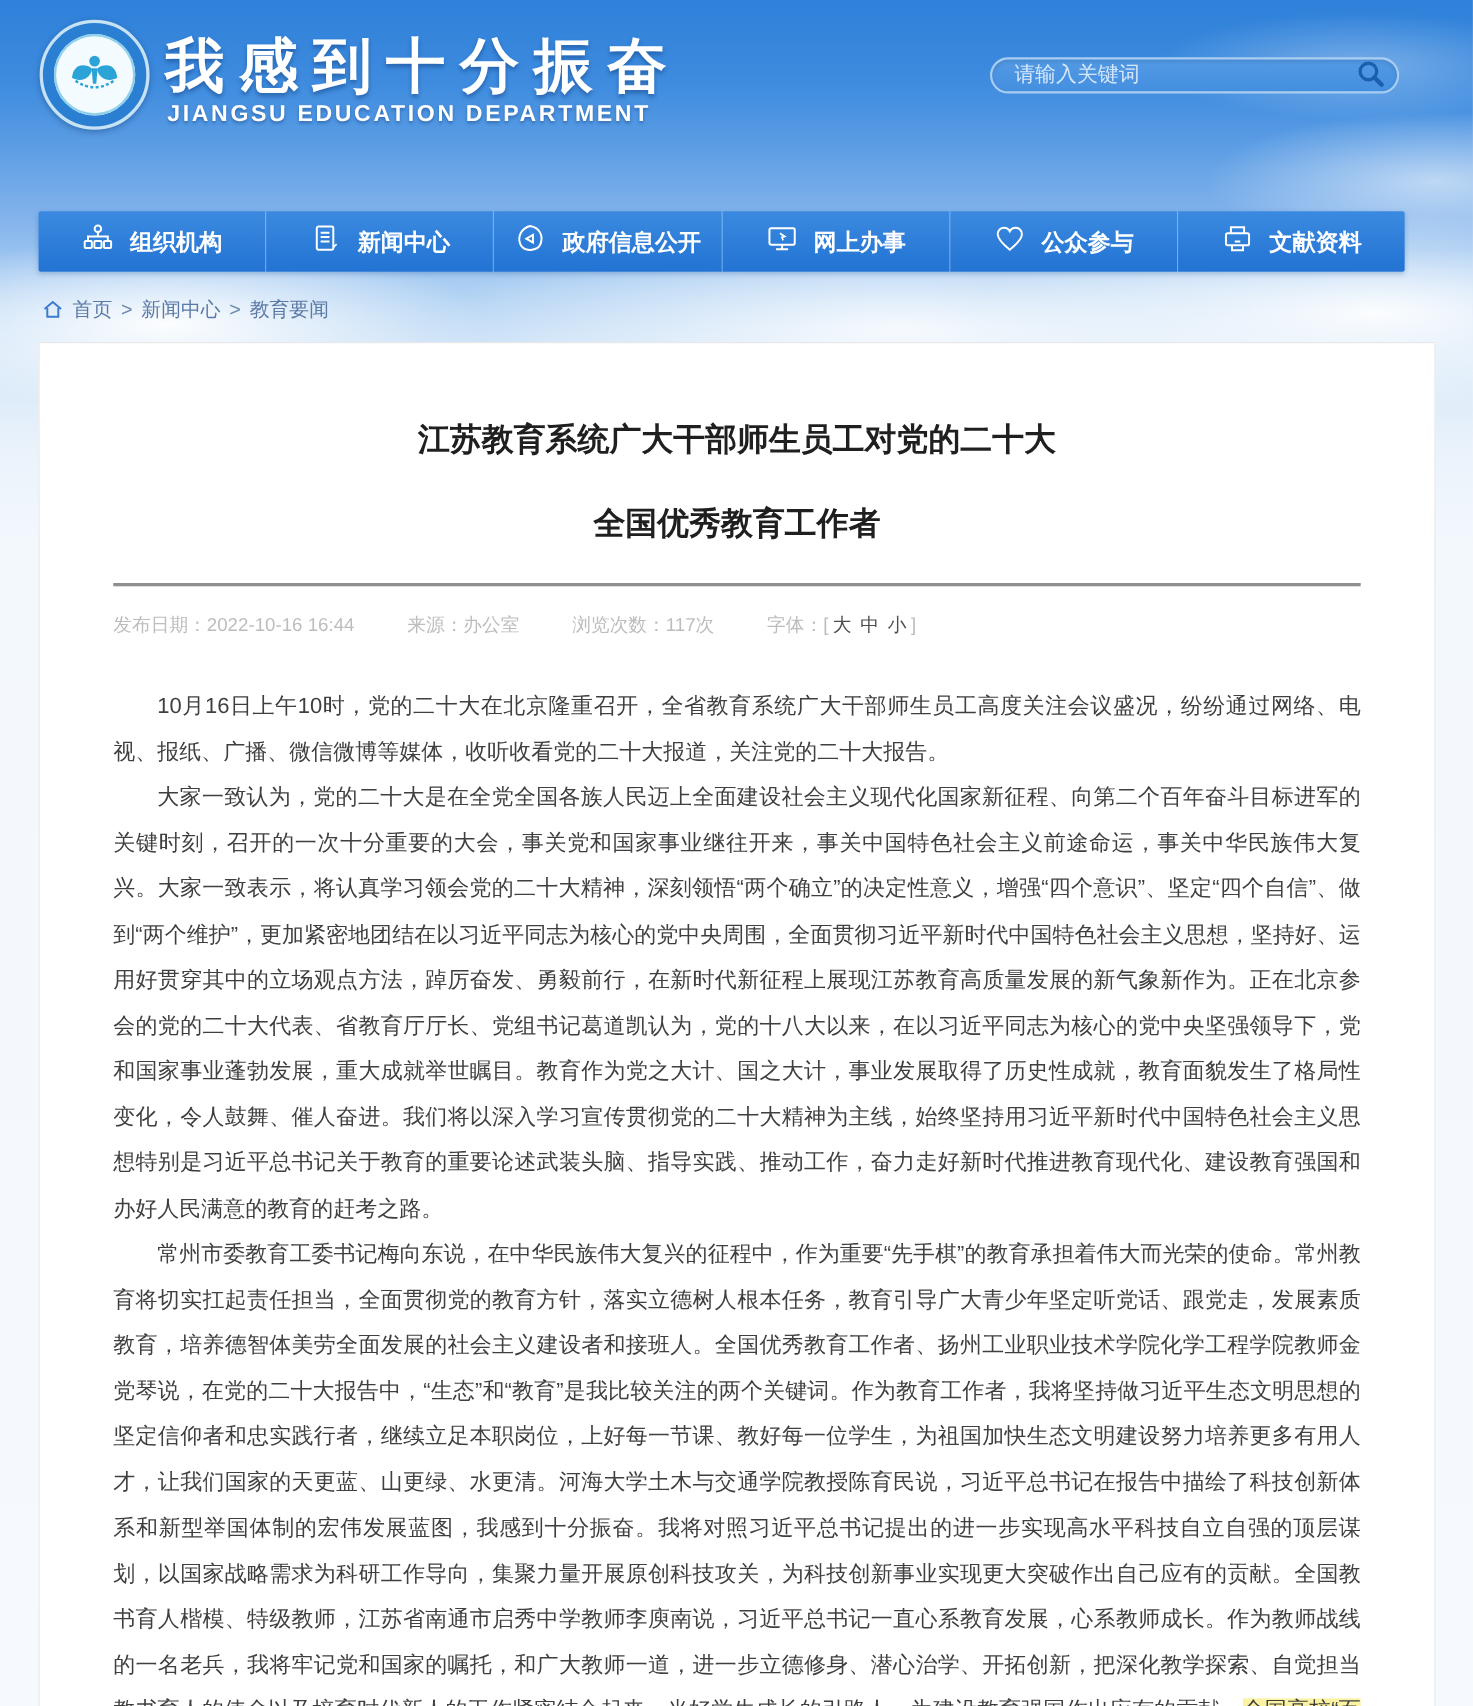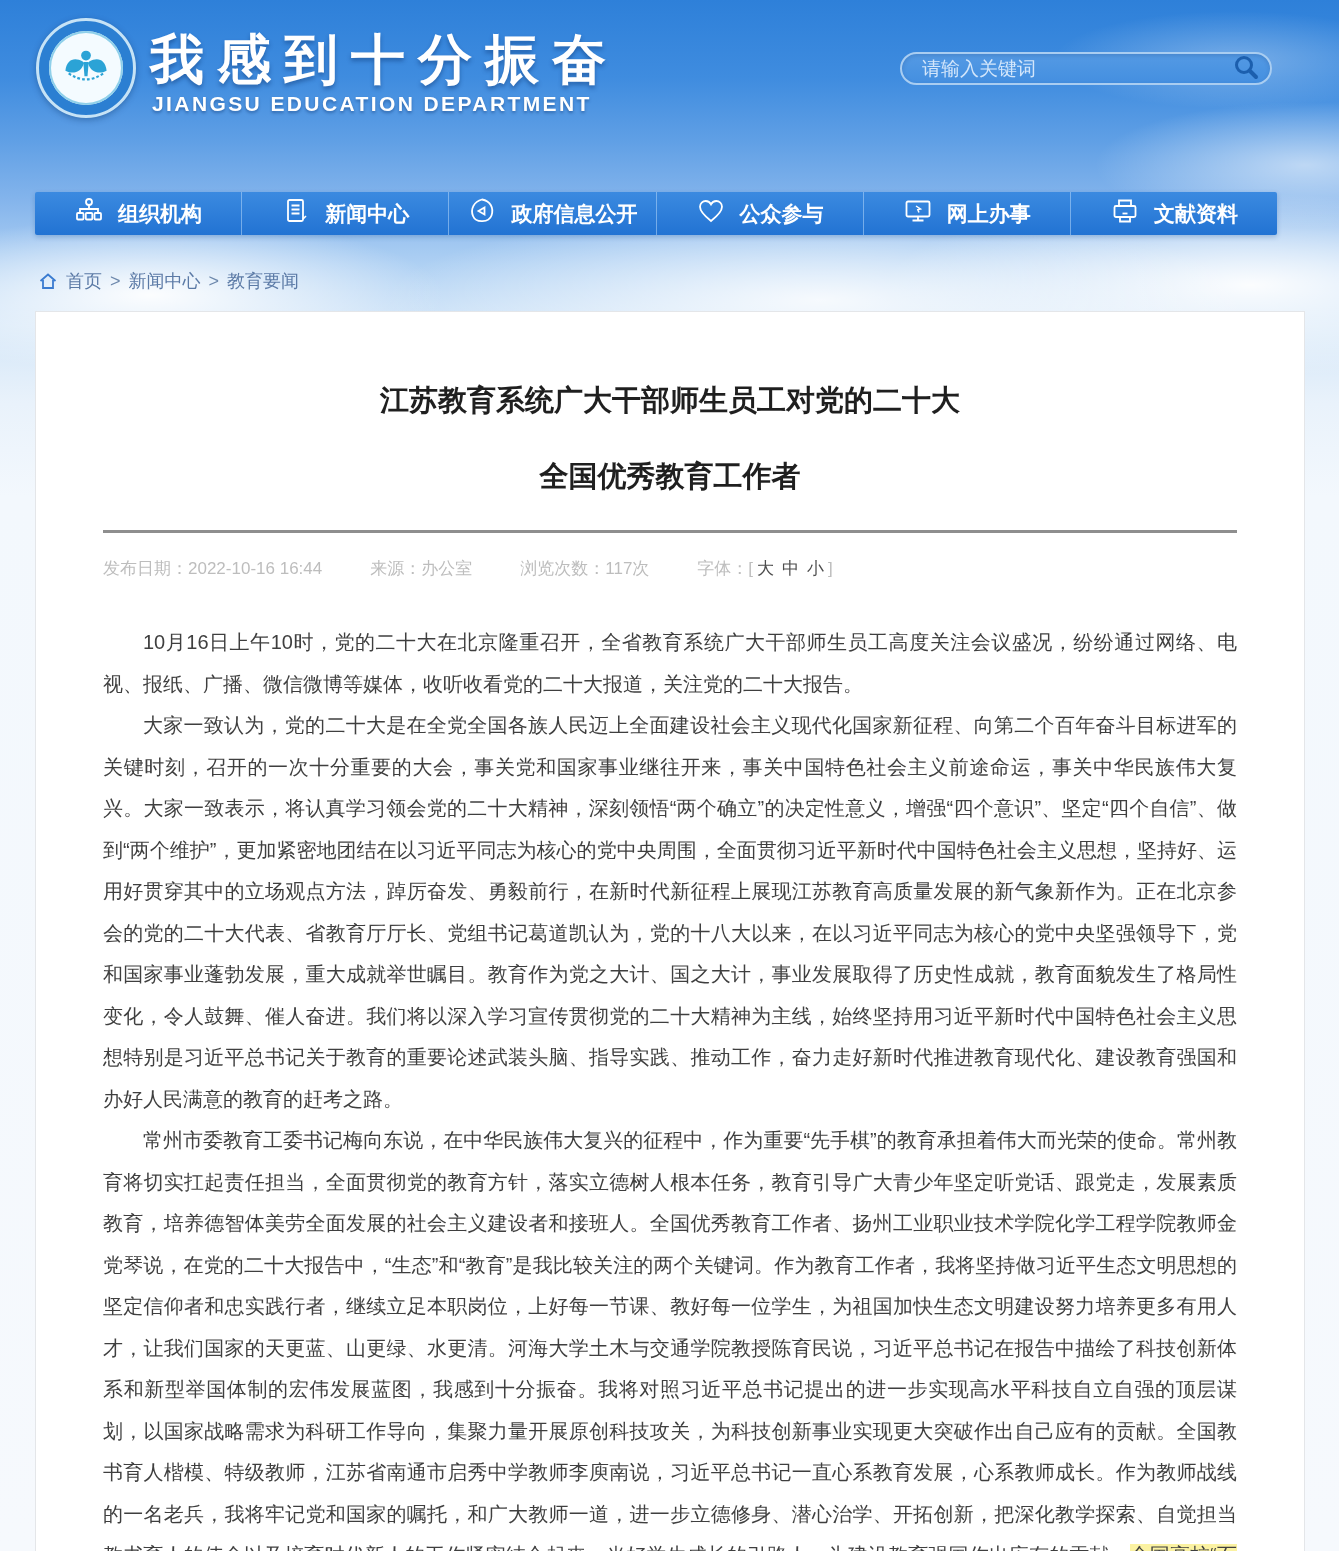--- a/index.html
+++ b/index.html
@@ -31,21 +31,21 @@
   .search{ position:absolute; left:900px; top:52px; width:372px; height:33px; border-radius:22px;
          background:linear-gradient(180deg,#549ae4,#448fe0); border:2px solid #a9cdf1;
          display:flex; align-items:center; box-shadow:inset 0 2px 4px rgba(0,30,80,.15); }
   .search input{ flex:1; height:100%; background:transparent; border:none; outline:none;
          padding:0 10px 0 20px; font-size:19px; color:#fff; font-family:inherit; }
   .search input::placeholder{ color:rgba(235,245,255,.85); }
   .search-btn{ width:48px; height:100%; border:none; background:transparent; cursor:pointer;
          display:flex; align-items:center; justify-content:center; }
 
   
-  .nav{ position:absolute; left:35px; top:192px; width:1242px; height:43px; display:flex;
+  .nav{ position:absolute; left:35px; top:192px; width:1242px; height:55px; display:flex;
         background:linear-gradient(180deg,#3b8ae0,#2273d3); border-radius:2px;
         box-shadow:0 2px 5px rgba(20,70,140,.25); }
   .nav-item{ flex:1; display:flex; align-items:center; justify-content:center; gap:14px;
         color:#fff; font-size:21px; font-weight:bold; cursor:pointer;
         border-right:1px solid rgba(180,215,250,.55); }
   .nav-item:last-child{ border-right:none; }
   .nav-item svg{ flex:none; }
 
   
   .breadcrumb{ position:absolute; left:38px; top:266px; height:30px; display:flex; align-items:center;
@@ -130,34 +130,34 @@
         <svg width="30" height="30" viewBox="0 0 30 30" fill="none" stroke="#fff" stroke-width="1.8">
           <path d="M15 3.5 C23.5 5 27 12 24.5 19.5 C22 26.5 9 27.5 6 20 C3.2 13 7 5.5 15 3.5 Z"></path>
           <path d="M17.5 11.5 L11.5 15 L17.5 18.5 Z"></path>
         </svg>
       </span>
       <span>政府信息公开</span>
     </div>
     <div class="nav-item">
       <span>
         <svg width="30" height="30" viewBox="0 0 30 30" fill="none" stroke="#fff" stroke-width="1.8">
-          <path d="M15 25 C8 19.5 4 15.5 4 10.8 C4 7.3 6.7 5 9.7 5 C12 5 14 6.3 15 8.3 C16 6.3 18 5 20.3 5 C23.3 5 26 7.3 26 10.8 C26 15.5 22 19.5 15 25 Z"></path>
-        </svg>
-      </span>
-      <span>公众参与</span>
-    </div>
-    <div class="nav-item">
-      <span>
-        <svg width="30" height="30" viewBox="0 0 30 30" fill="none" stroke="#fff" stroke-width="1.8">
           <rect x="3.5" y="5.5" width="23" height="15" rx="1.5"></rect>
           <path d="M15 20.5 V24.5 M9.5 24.5 H20.5"></path>
           <path d="M13 10 L17.5 13 L14.8 13.8 L16 16.5" stroke-width="1.5"></path>
         </svg>
       </span>
       <span>网上办事</span>
+    </div>
+    <div class="nav-item">
+      <span>
+        <svg width="30" height="30" viewBox="0 0 30 30" fill="none" stroke="#fff" stroke-width="1.8">
+          <path d="M15 25 C8 19.5 4 15.5 4 10.8 C4 7.3 6.7 5 9.7 5 C12 5 14 6.3 15 8.3 C16 6.3 18 5 20.3 5 C23.3 5 26 7.3 26 10.8 C26 15.5 22 19.5 15 25 Z"></path>
+        </svg>
+      </span>
+      <span>公众参与</span>
     </div>
     <div class="nav-item">
       <span>
         <svg width="30" height="30" viewBox="0 0 30 30" fill="none" stroke="#fff" stroke-width="1.8">
           <path d="M9 10 V4.5 H21 V10"></path>
           <rect x="4.5" y="10" width="21" height="11" rx="1.5"></rect>
           <path d="M10 21 V25.5 H20 V21"></path>
           <path d="M12.5 17.5 H17.5"></path>
         </svg>
       </span>

